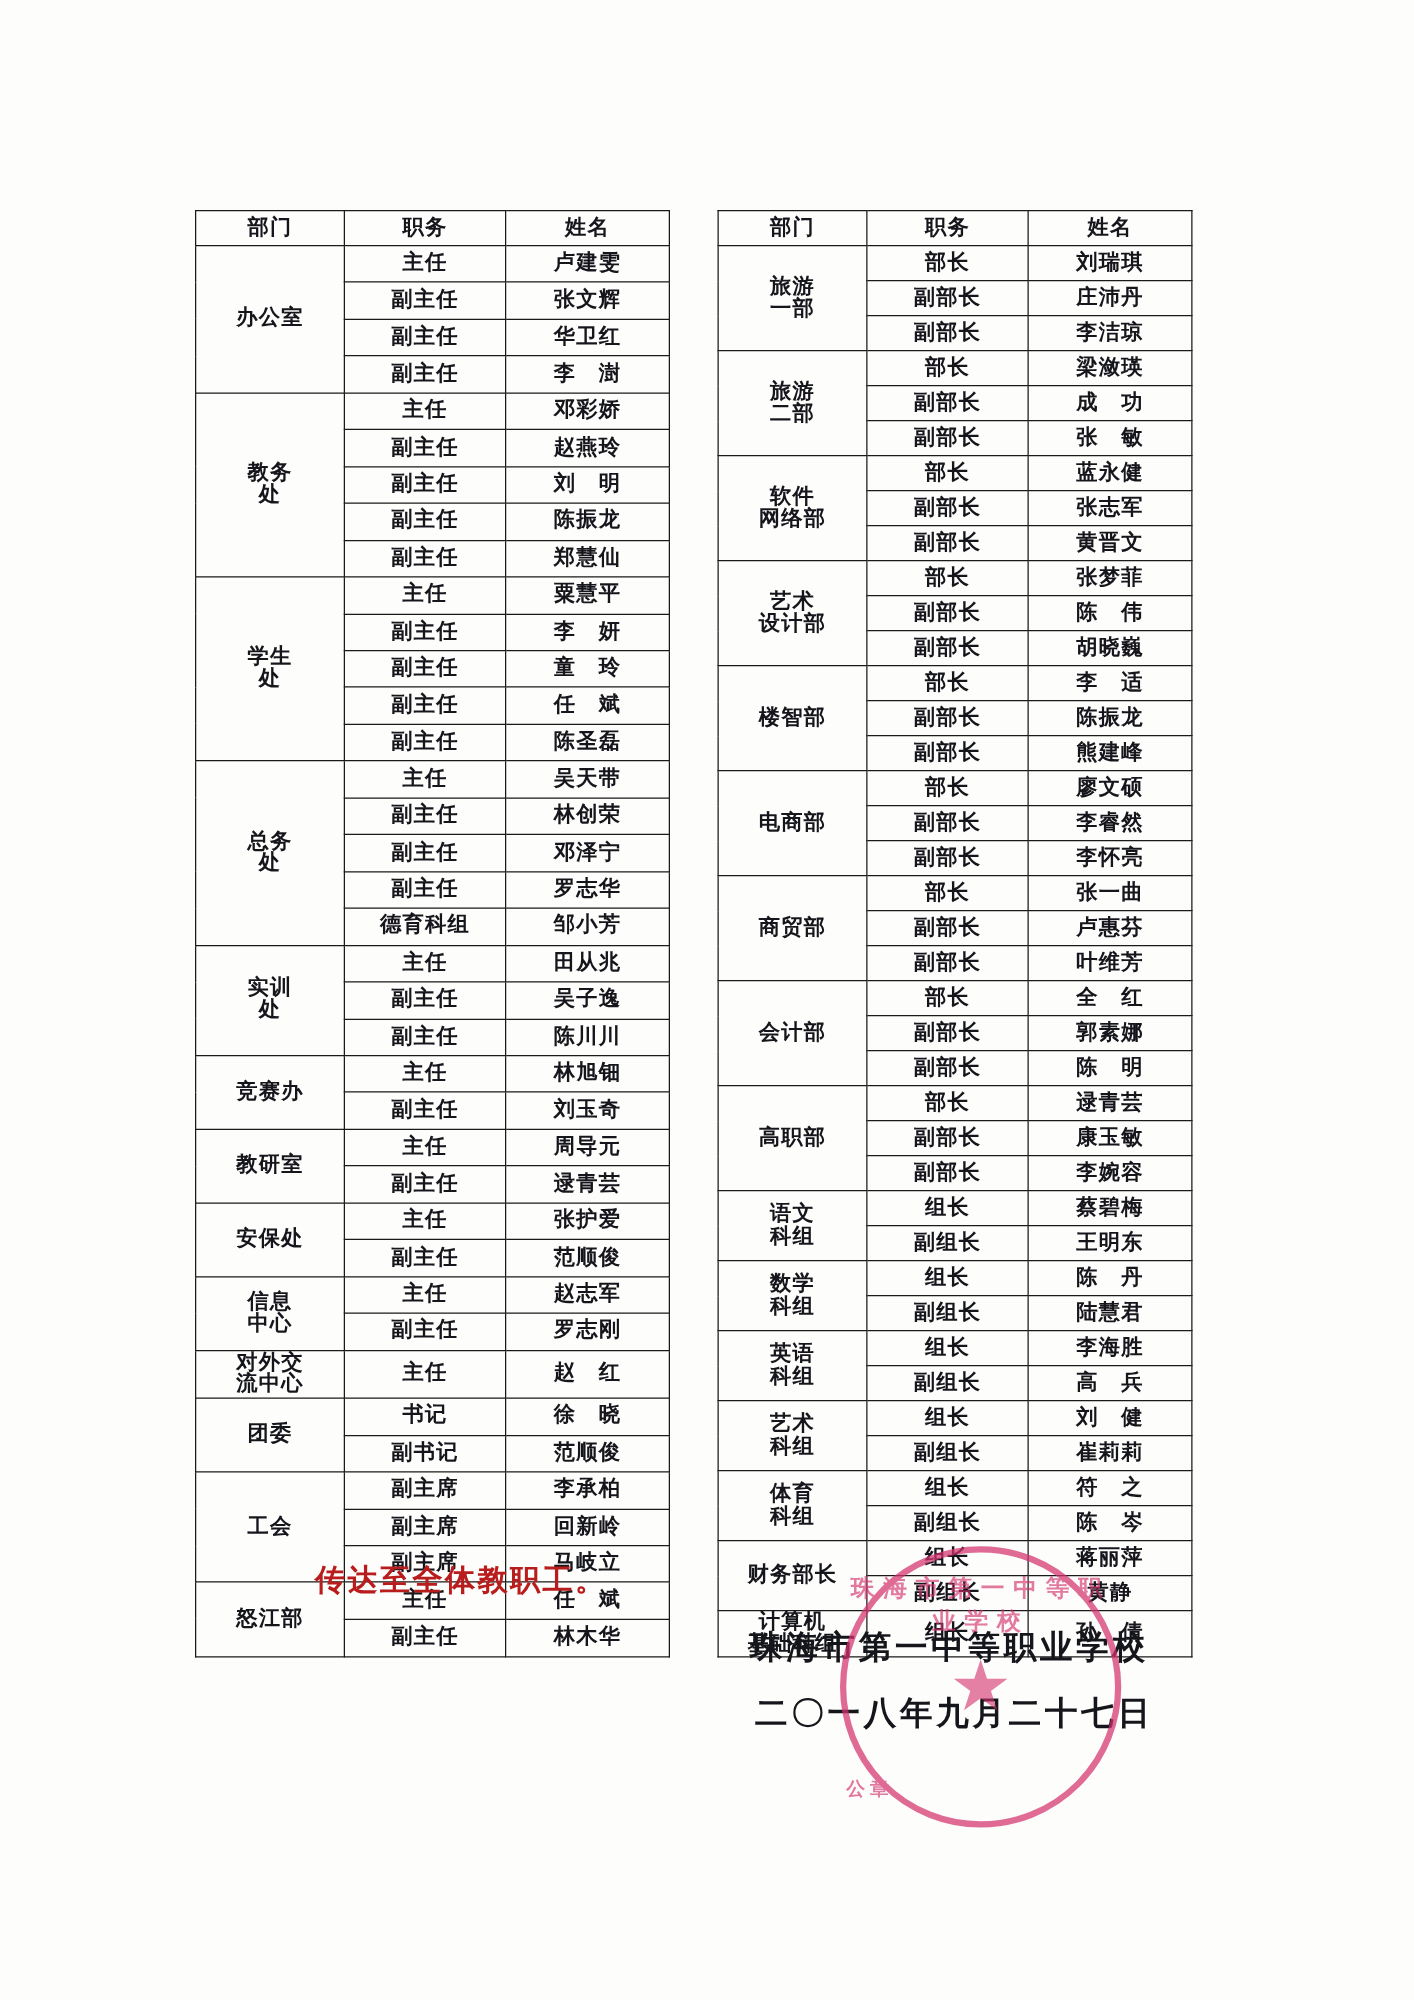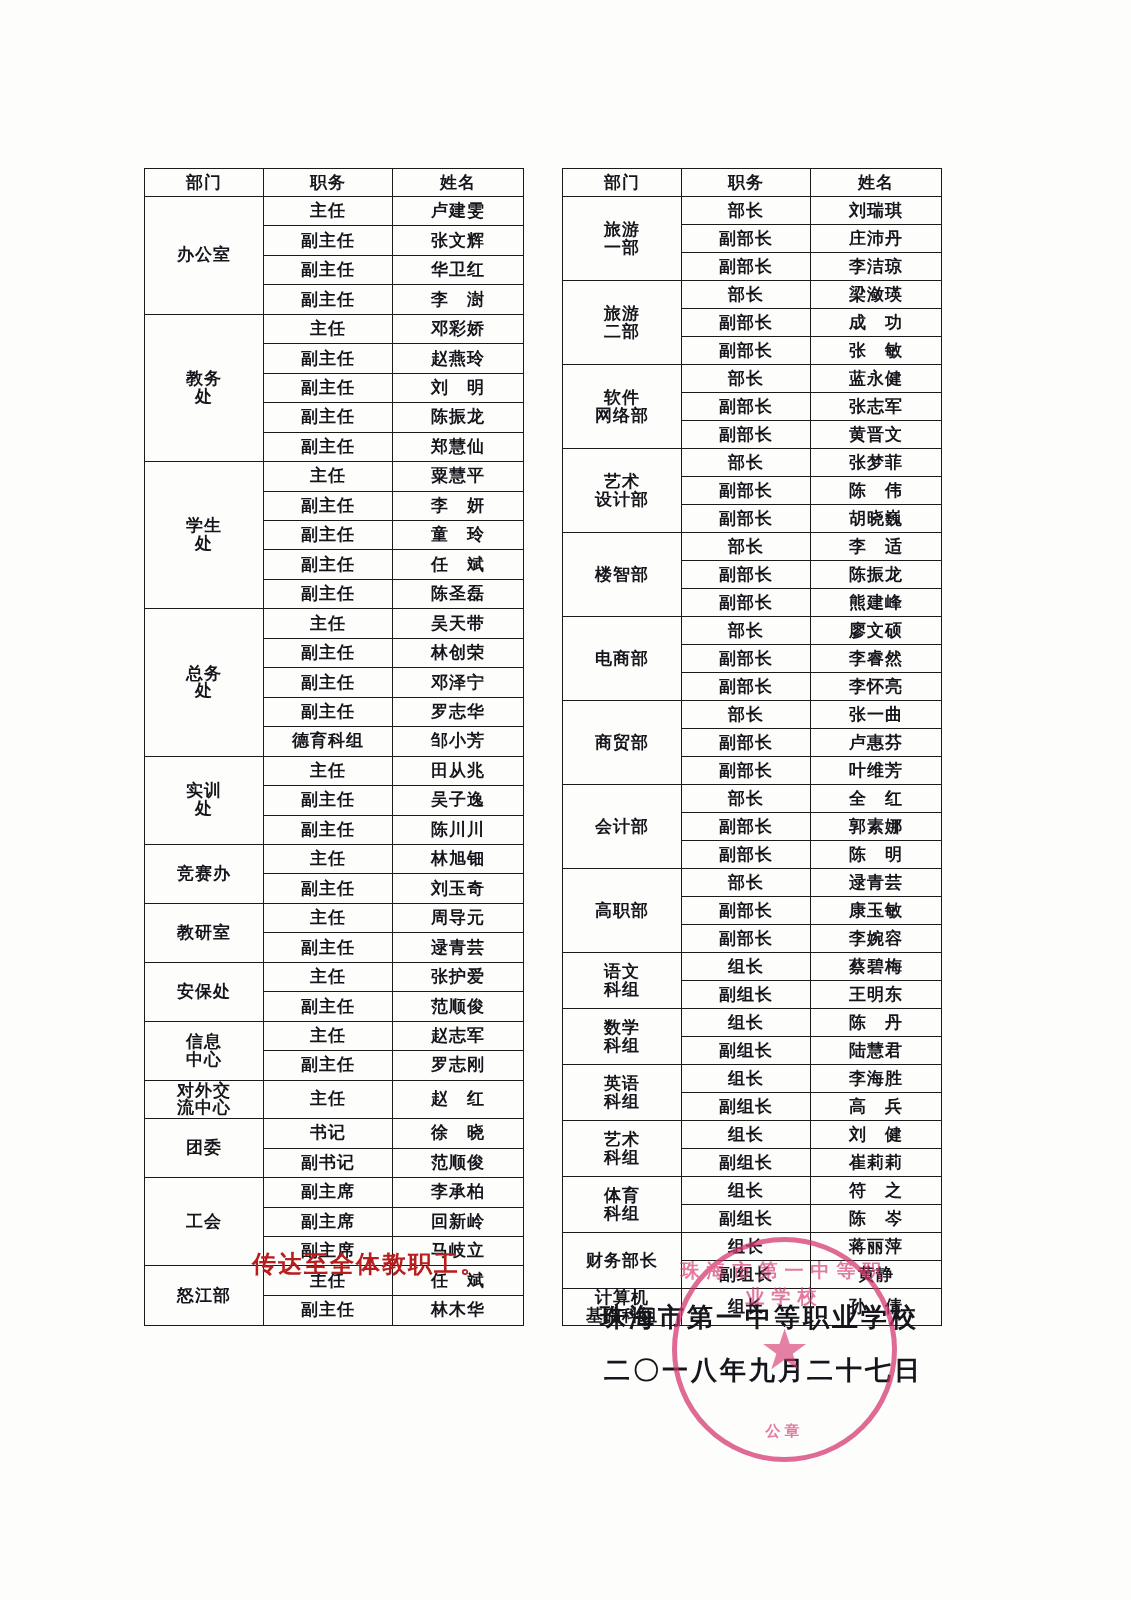--- a/index.html
+++ b/index.html
@@ -15,21 +15,21 @@
     color: #111;
     overflow: hidden;
   }
   .page {
     position: absolute;
     inset: 0;
     background: #fdfdfb;
   }
   .tables-wrap {
     position: absolute;
-    left: 144px;
+    left: 156px;
     top: 168px;
     width: 810px;
     display: flex;
     gap: 38px;
   }
   table.doc-table {
     border-collapse: collapse;
     table-layout: fixed;
   }
   table.doc-table td, table.doc-table th {
@@ -110,21 +110,21 @@
     font-size: 19px;
     font-weight: 700;
     color: #d4336f;
     letter-spacing: 7px;
     opacity: 0.9;
   }
   .seal-bottom-text {
     position: absolute;
     width: 100%;
     bottom: 16px;
-    text-align: center;
+    text-align: left;
     font-size: 15px;
     font-weight: 700;
     color: #d4336f;
     letter-spacing: 4px;
     opacity: 0.9;
   }
 </style>
 </head>
 <body>
 

